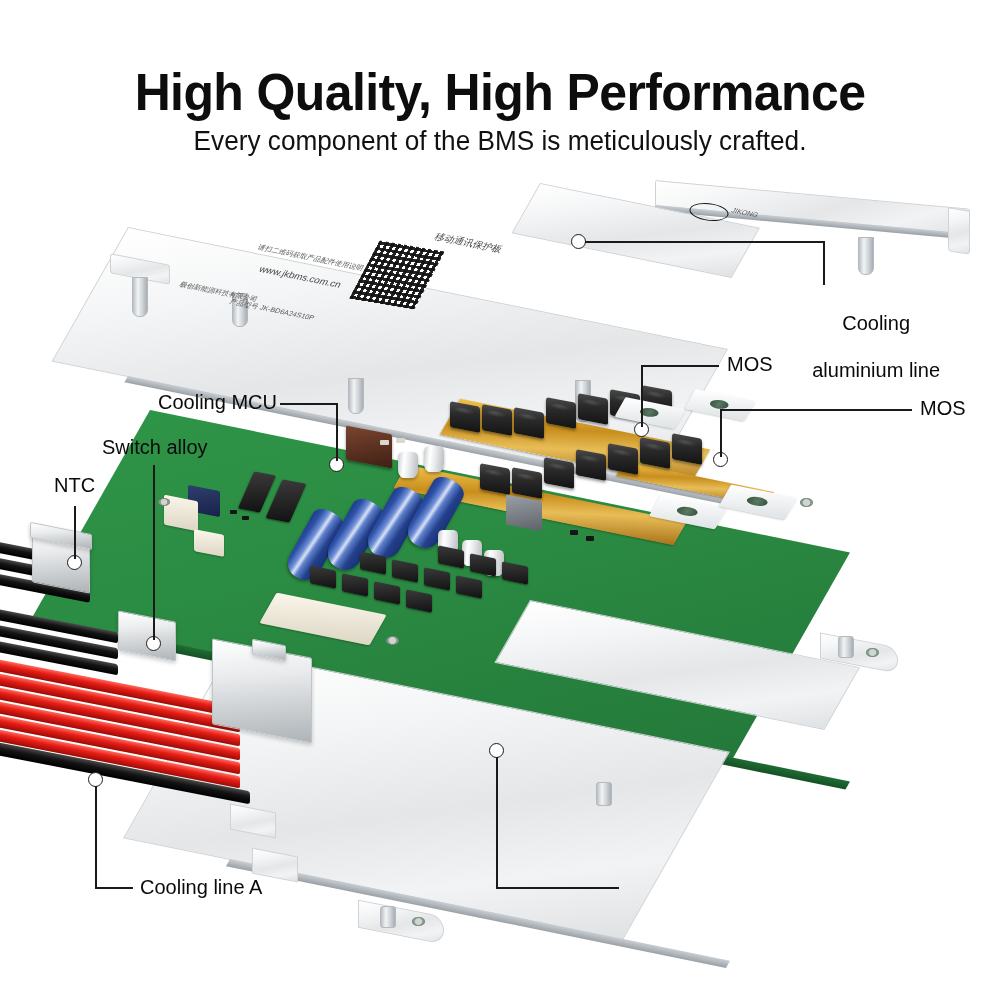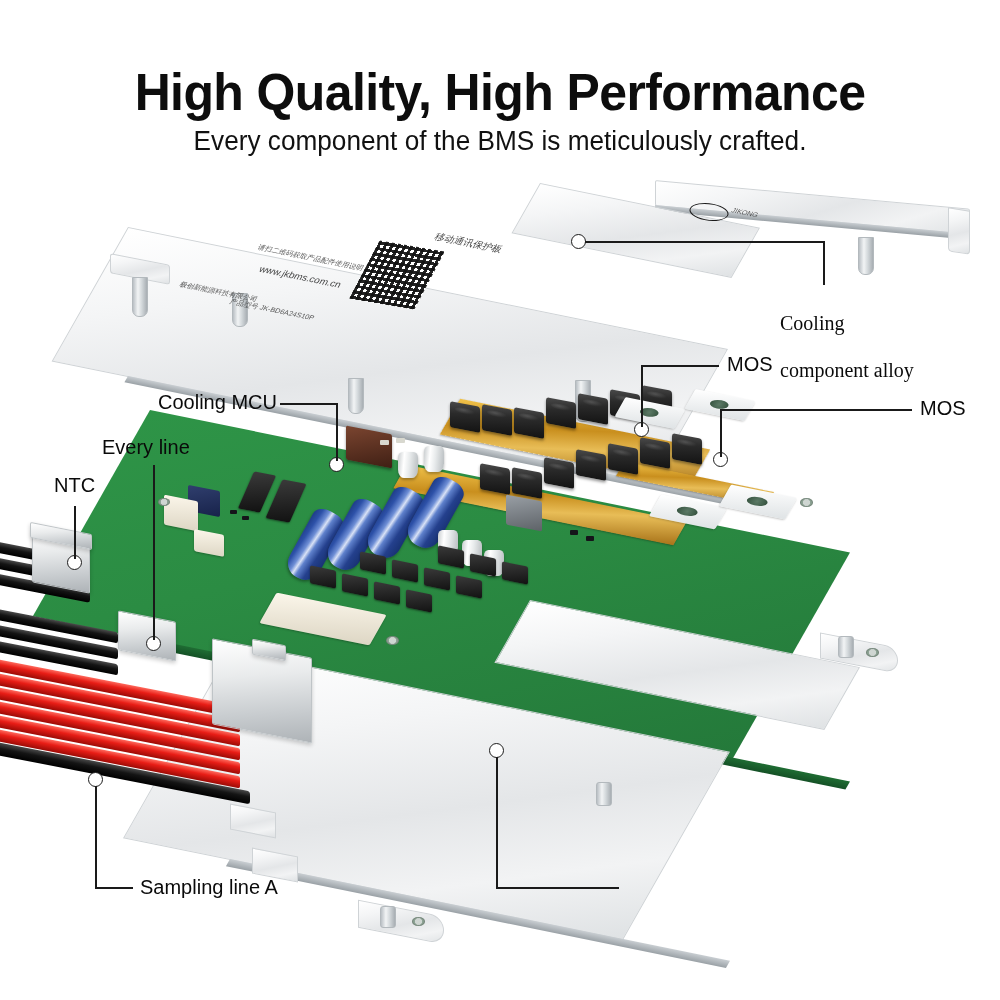--- a/index.html
+++ b/index.html
@@ -18,21 +18,21 @@
     transform:scaleX(.96);transform-origin:50% 50%;
   }
   .subtitle{
     position:absolute;left:0;top:126px;width:1000px;text-align:center;
     font-size:27px;color:#111;font-weight:400;
     transform:scaleX(.97);transform-origin:50% 50%;
   }
 
   
   .lbl{position:absolute;font-size:20px;color:#0a0a0a;white-space:pre;line-height:1.18;}
-  .lbl.c{text-align:left;font-family:Liberation Serif, serif;}
+  .lbl.c{text-align:center;}
   .lead{position:absolute;background:#1a1a1a;}
   .lead.h{height:1.6px;}
   .lead.v{width:1.6px;}
   .dot{
     position:absolute;width:15px;height:15px;border-radius:50%;
     background:#fff;border:1.6px solid #1c1c1c;box-sizing:border-box;
   }
 
   
   .plate,.pcb,.part{position:absolute;}
@@ -286,48 +286,48 @@
     <div class="cable-blk" style="left:-10px;top:90px;width:260px;height:13px;transform:skewY(11deg);"></div>
   </div>
   <div class="conn-gray" style="left:212px;top:648px;width:100px;height:86px;transform:skewY(11deg);"></div>
   <div class="conn-gray" style="left:252px;top:642px;width:34px;height:16px;transform:skewY(11deg);"></div>
 
   <div class="dot" style="left:571px;top:234px;"></div>
   <div class="lead h" style="left:585px;top:241px;width:239px;"></div>
   <div class="lead v" style="left:823px;top:241px;height:44px;"></div>
   <div class="lbl c" style="left:760px;top:288px;width:210px;">
     <span>Cooling</span><br>
-    <span>component alloy</span>
+    <span>aluminium line</span>
   </div>
 
   <div class="dot" style="left:634px;top:422px;"></div>
   <div class="lead v" style="left:641px;top:365px;height:62px;"></div>
   <div class="lead h" style="left:641px;top:365px;width:78px;"></div>
   <div class="lbl" style="left:727px;top:353px;">MOS</div>
 
   <div class="dot" style="left:713px;top:452px;"></div>
   <div class="lead v" style="left:720px;top:409px;height:48px;"></div>
   <div class="lead h" style="left:720px;top:409px;width:192px;"></div>
   <div class="lbl" style="left:920px;top:397px;">MOS</div>
 
   <div class="dot" style="left:329px;top:457px;"></div>
   <div class="lead v" style="left:336px;top:403px;height:58px;"></div>
   <div class="lead h" style="left:280px;top:403px;width:58px;"></div>
   <div class="lbl" style="left:158px;top:391px;">Cooling MCU</div>
 
   <div class="dot" style="left:146px;top:636px;"></div>
   <div class="lead v" style="left:153px;top:465px;height:175px;"></div>
-  <div class="lbl" style="left:102px;top:436px;">Every line</div>
+  <div class="lbl" style="left:102px;top:436px;">Switch alloy</div>
 
   <div class="dot" style="left:67px;top:555px;"></div>
   <div class="lead v" style="left:74px;top:506px;height:53px;"></div>
   <div class="lbl" style="left:54px;top:474px;">NTC</div>
 
   <div class="dot" style="left:88px;top:772px;"></div>
   <div class="lead v" style="left:95px;top:786px;height:102px;"></div>
   <div class="lead h" style="left:95px;top:887px;width:38px;"></div>
-  <div class="lbl" style="left:140px;top:876px;">Sampling line A</div>
+  <div class="lbl" style="left:140px;top:876px;">Cooling line A</div>
 
   <div class="dot" style="left:489px;top:743px;"></div>
   <div class="lead v" style="left:496px;top:757px;height:130px;"></div>
   <div class="lead h" style="left:496px;top:887px;width:123px;"></div>
 
 </div>
 
 </body></html>

